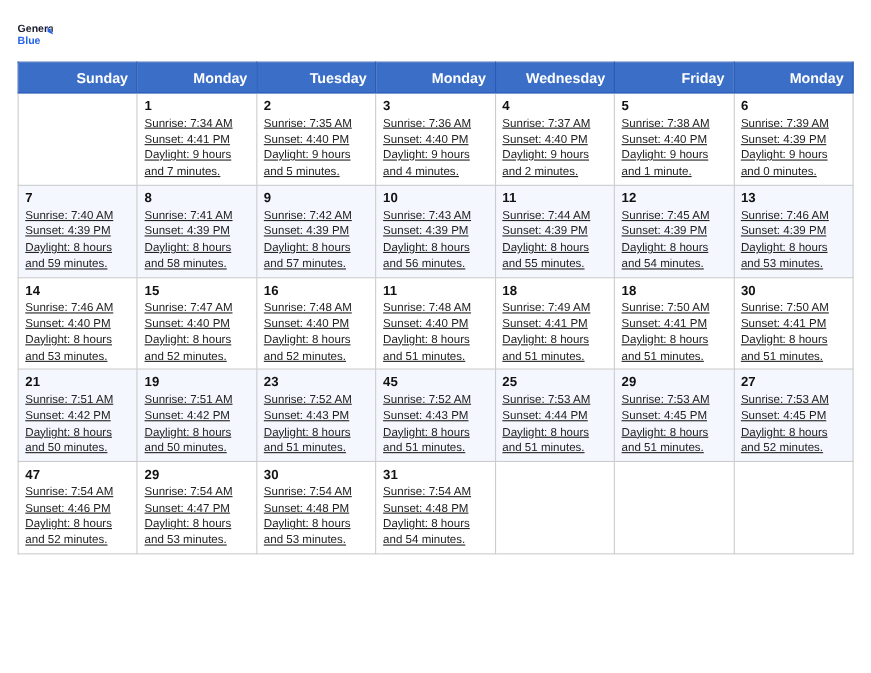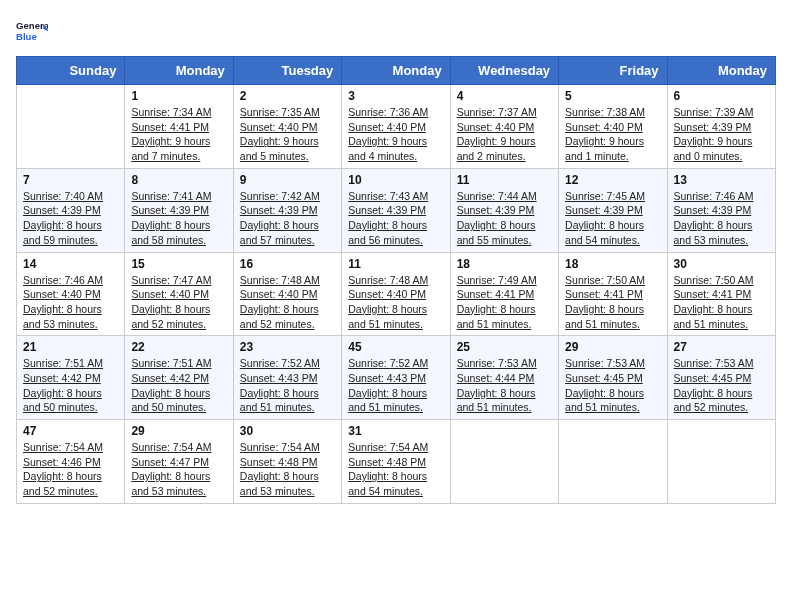--- a/index.html
+++ b/index.html
@@ -201,21 +201,21 @@
           <div class="day-number">30</div>
           <div class="day-info">Sunrise: 7:50 AM<br>Sunset: 4:41 PM<br>Daylight: 8 hours and 51 minutes.</div>
         </td>
       </tr>
       <tr>
         <td>
           <div class="day-number">21</div>
           <div class="day-info">Sunrise: 7:51 AM<br>Sunset: 4:42 PM<br>Daylight: 8 hours and 50 minutes.</div>
         </td>
         <td>
-          <div class="day-number">22</div>
+          <div class="day-number">19</div>
           <div class="day-info">Sunrise: 7:51 AM<br>Sunset: 4:42 PM<br>Daylight: 8 hours and 50 minutes.</div>
         </td>
         <td>
           <div class="day-number">23</div>
           <div class="day-info">Sunrise: 7:52 AM<br>Sunset: 4:43 PM<br>Daylight: 8 hours and 51 minutes.</div>
         </td>
         <td>
           <div class="day-number">45</div>
           <div class="day-info">Sunrise: 7:52 AM<br>Sunset: 4:43 PM<br>Daylight: 8 hours and 51 minutes.</div>
         </td>

